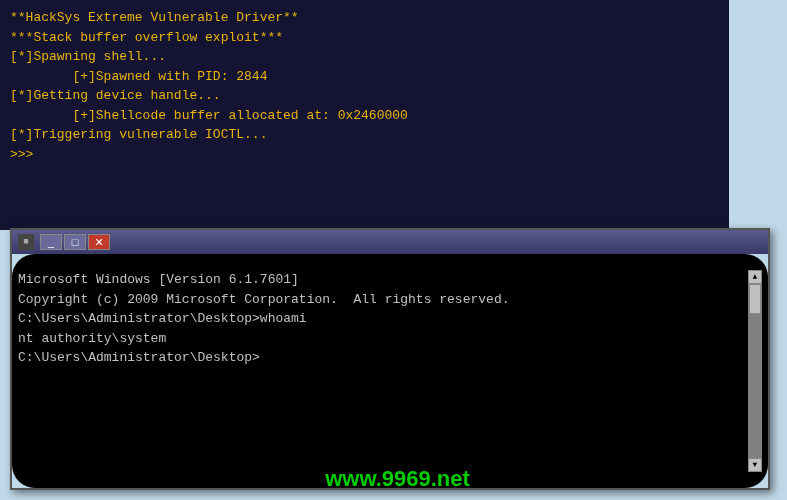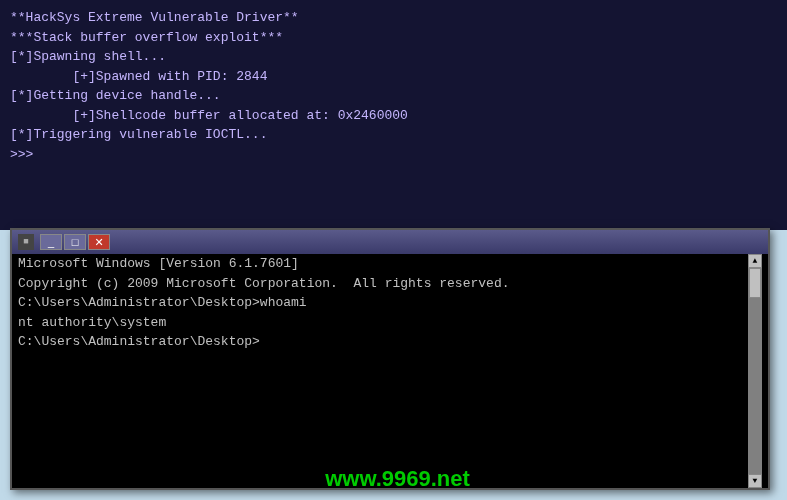--- a/index.html
+++ b/index.html
@@ -21,24 +21,24 @@
       background: #2b2b4b;
       background-color: #15153a;
       background: #1a1a3e;
       
       background: #0a0a2a;
       background: #12123a;
       background: #1b1b3b;
       background: #14143c;
       background: #0e0e38;
       background: rgb(20,20,50);
-      width: 787px;
+      width: 729px;
       height: 230px;
       padding: 8px 10px;
-      color: #c4b5fd;
+      color: #eab308;
       font-size: 13px;
       line-height: 1.5;
       position: absolute;
       top: 0;
       left: 0;
       overflow: hidden;
     }
 
     .top-terminal .line {
       white-space: pre;
@@ -106,27 +106,28 @@
       border: 1px solid #888;
     }
 
     .cmd-titlebar-btn.close {
       background: #c0392b;
     }
 
     .cmd-body {
       background: #000000;
       flex: 1;
-      padding: 0 6px;
+      padding: 16px 6px;
       color: #c0c0c0;
       font-size: 13px;
       line-height: 1.5;
       display: flex;
       position: relative;
       overflow: hidden;
+      border-radius: 23px;
     }
 
     .cmd-content {
       flex: 1;
       white-space: pre;
     }
 
     .cmd-scrollbar {
       width: 14px;
       background: #c0c0c0;

